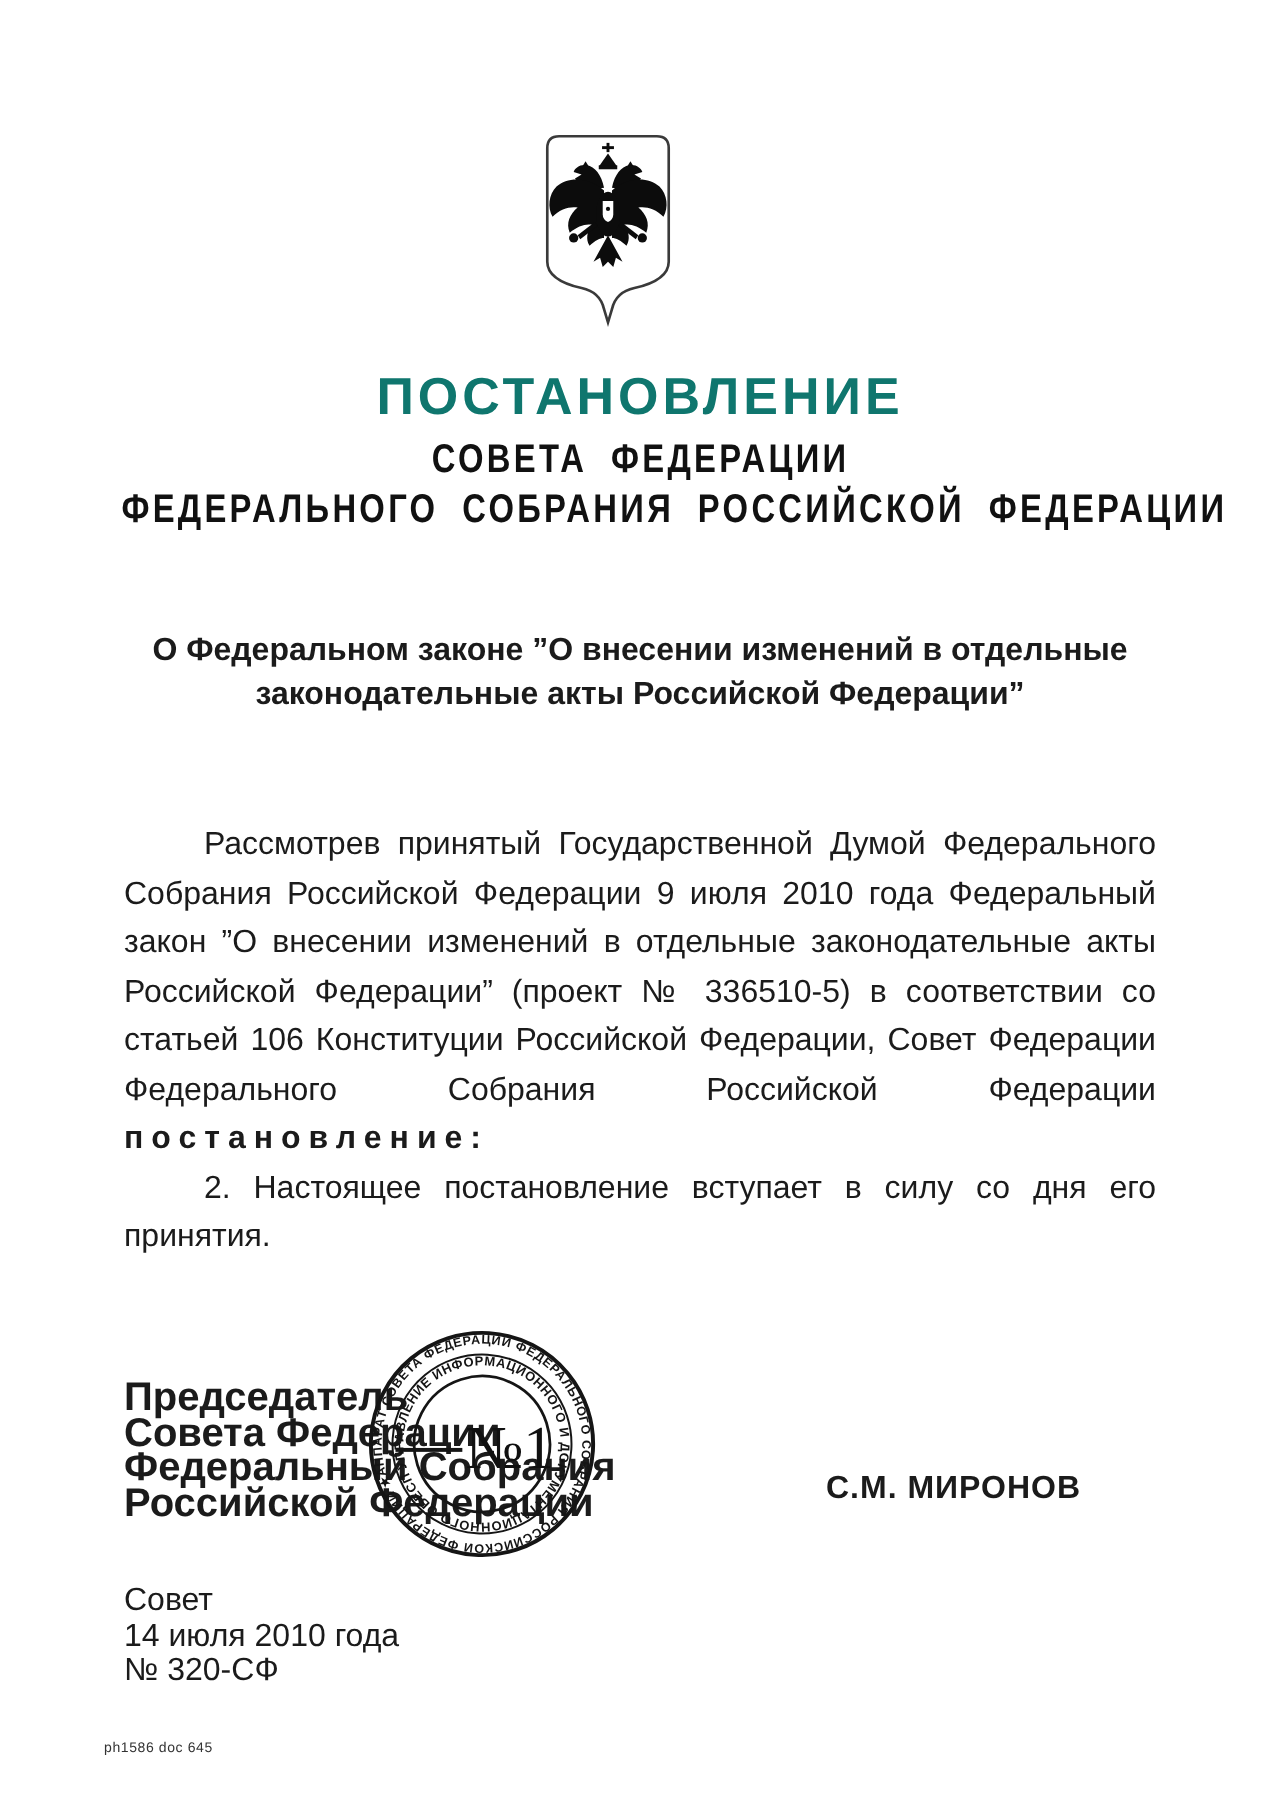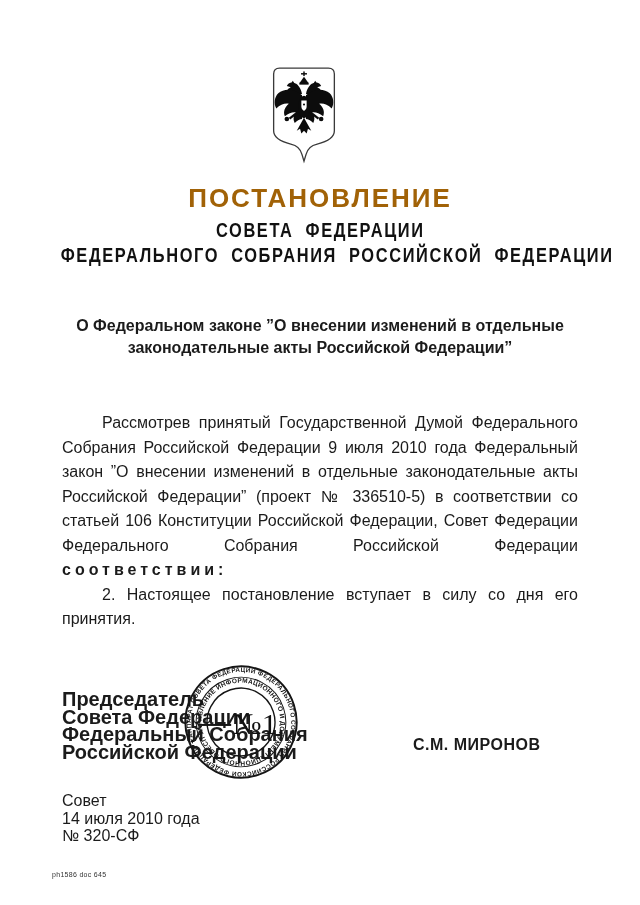--- a/index.html
+++ b/index.html
@@ -4,21 +4,21 @@
 <style>
   html,body{margin:0;padding:0;background:#e8e8e8;}
   .page{
     position:relative;width:640px;height:905px;margin:0 auto;
     background:#ffffff;overflow:hidden;
     font-family:"Liberation Sans",sans-serif;color:#1b1b1b;
   }
   .arms{position:absolute;left:271px;top:66px;width:66px;height:98px;}
   .doc-title{
     position:absolute;left:0;top:183px;width:640px;text-align:center;
-    font-size:26px;font-weight:700;letter-spacing:2px;color:#a16207;
+    font-size:26px;font-weight:700;letter-spacing:2px;color:#0f766e;
   }
   .org-line{position:absolute;left:0;width:640px;text-align:center;color:#111;}
   .org-line .cond{
     display:inline-block;transform:scaleX(0.82);transform-origin:50% 50%;
     font-size:20px;font-weight:700;letter-spacing:2px;word-spacing:7px;white-space:nowrap;
   }
   .org-1{top:219px;}
   .org-2{top:244px;}
   .subject{
     position:absolute;left:62px;top:315px;width:516px;text-align:center;
@@ -68,21 +68,21 @@
     <span class="cond">СОВЕТА ФЕДЕРАЦИИ</span>
   </div>
   <div class="org-line org-2">
     <span class="cond">ФЕДЕРАЛЬНОГО СОБРАНИЯ РОССИЙСКОЙ ФЕДЕРАЦИИ</span>
   </div>
 
   <div class="subject">О Федеральном законе ”О внесении изменений в отдельные законодательные акты Российской Федерации”</div>
 
   <div class="content">
     <div class="para para-first">Рассмотрев принятый Государственной Думой Федерального Собрания Российской Федерации 9 июля 2010 года Федеральный закон ”О внесении изменений в отдельные законодательные акты Российской Федерации” (проект № 336510-5) в соответствии со статьей 106 Конституции Российской Федерации, Совет Федерации Федерального Собрания Российской Федерации</div>
-    <div class="decree">соответствии:</div>
+    <div class="decree">постановление:</div>
     <div class="item">2. Настоящее постановление вступает в силу со дня его принятия.</div>
   </div>
 
   <div class="sig-block">
     <div>Председатель</div>
     <div>Совета Федерации</div>
     <div>Федеральный Собрания</div>
     <div>Российской Федерации</div>
   </div>
   <div class="sig-name">С.М. МИРОНОВ</div>

